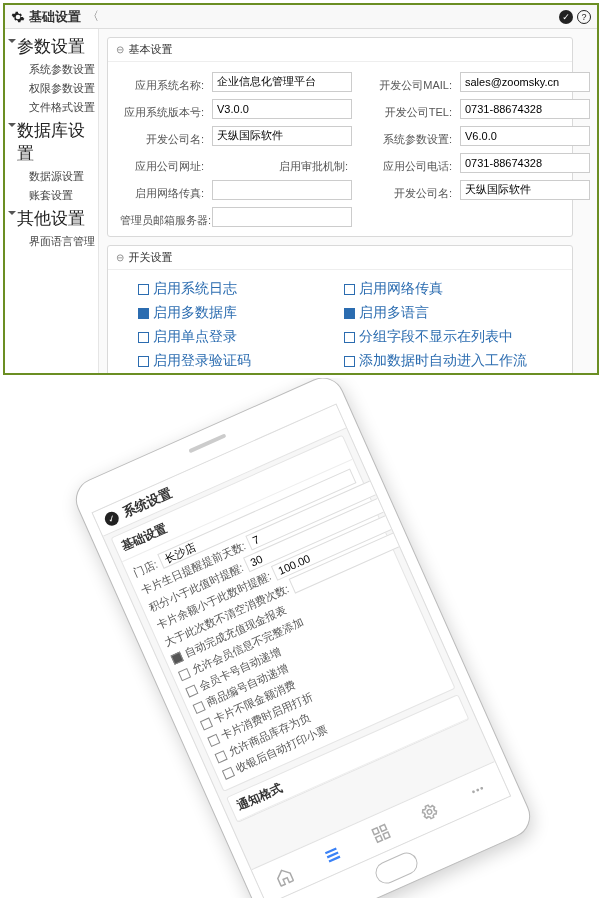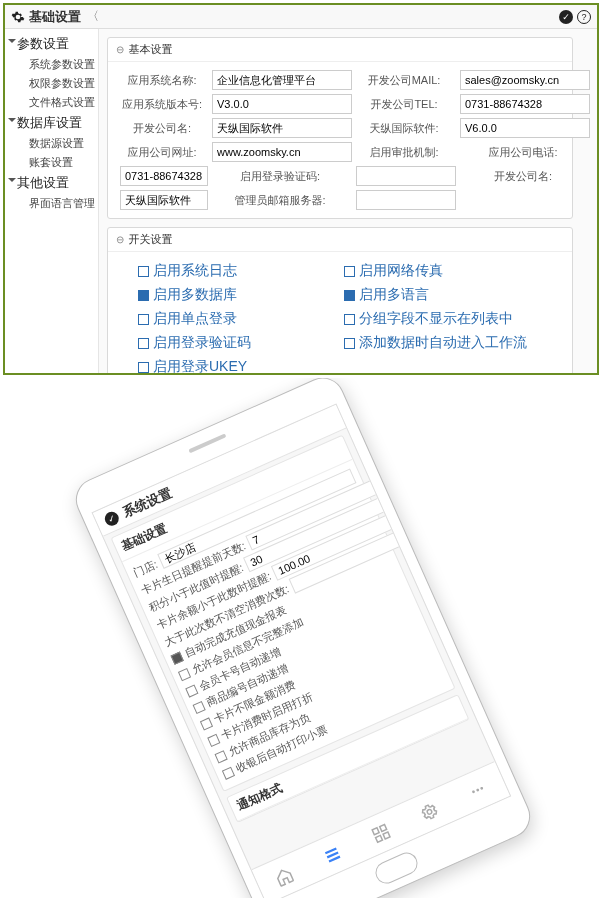--- a/index.html
+++ b/index.html
@@ -42,21 +42,21 @@
   .circ-check { background: #222; color: #fff; }
   .circ-help  { border: 1.5px solid #222; color: #222; }
 
   .body-row { display: flex; height: calc(100% - 24px); }
   .sidebar {
     width: 94px;
     background: #fff;
     border-right: 1px solid #e5e5e5;
     padding: 4px 0;
   }
-  .side-group { font-size: 13px; color: #222; padding: 2px 8px 2px 12px; position: relative; }
+  .side-group { font-size: 17px; color: #222; padding: 2px 8px 2px 12px; position: relative; }
   .side-group::before {
     content: "";
     position: absolute; left: 3px; top: 5px;
     border: 4px solid transparent;
     border-top-color: #555;
     transform: translateY(1px);
   }
   .side-item { font-size: 11px; color: #444; padding: 2px 0 2px 24px; cursor: pointer; }
 
   .main {
@@ -84,21 +84,21 @@
     font-size: 10px;
   }
   .form-grid {
     display: grid;
     grid-template-columns: 88px 140px 100px 130px;
     column-gap: 4px;
     row-gap: 4px;
     padding: 8px 12px;
     align-items: center;
   }
-  .lbl { text-align: center; font-size: 11px; color: #555; padding-right: 4px; white-space: nowrap; }
+  .lbl { text-align: right; font-size: 11px; color: #555; padding-right: 4px; white-space: nowrap; margin-top: 8px; }
   .inp {
     border: 1px solid #ccc;
     height: 20px;
     font-size: 11px;
     padding: 0 4px;
     width: 100%;
     background: #fff;
   }
   .switch-grid {
     display: grid;
@@ -267,30 +267,29 @@
           <div class="lbl">开发公司MAIL:</div>
           <input class="inp" value="sales@zoomsky.cn" style="">
 
           <div class="lbl">应用系统版本号:</div>
           <input class="inp" value="V3.0.0" style="">
           <div class="lbl">开发公司TEL:</div>
           <input class="inp" value="0731-88674328" style="">
 
           <div class="lbl">开发公司名:</div>
           <input class="inp" value="天纵国际软件" style="">
-          <div class="lbl">天纵国际软件:</div>
+          <div class="lbl">系统参数设置:</div>
           <input class="inp" value="V6.0.0" style="">
 
           <div class="lbl">应用公司网址:</div>
-          <input class="inp" value="www.zoomsky.cn" style="">
           <div class="lbl">启用审批机制:</div>
 
           <div class="lbl">应用公司电话:</div>
           <input class="inp" value="0731-88674328" style="">
-          <div class="lbl">启用登录验证码:</div>
+          <div class="lbl">启用网络传真:</div>
           <input class="inp" value="" style="">
 
           <div class="lbl">开发公司名:</div>
           <input class="inp" value="天纵国际软件" style="">
           <div class="lbl">管理员邮箱服务器:</div>
           <input class="inp" value="" style="">
         </div>
       </div>
 
       <div class="panel">

